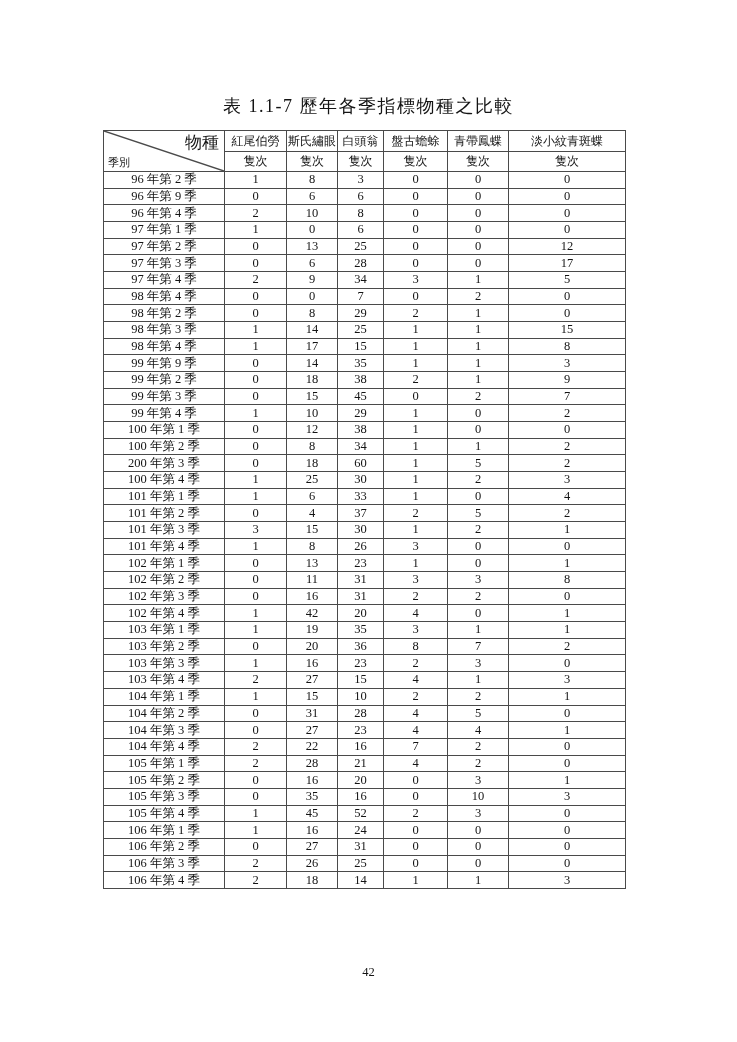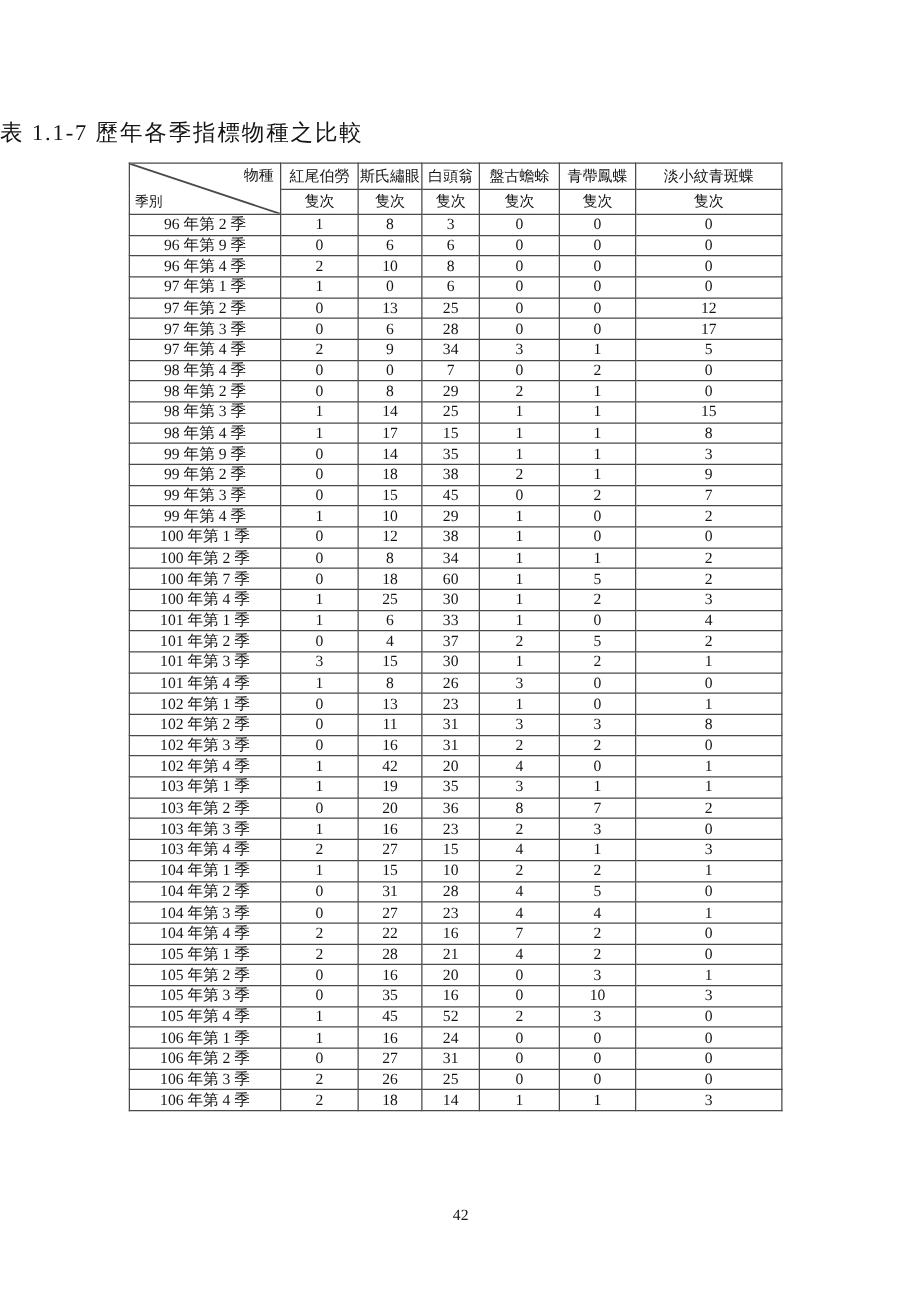--- a/index.html
+++ b/index.html
@@ -12,21 +12,21 @@
     height: 1042px;
     position: relative;
     font-family: "Liberation Serif", "DejaVu Serif", serif;
     color: #141414;
   }
   .doc-title {
     position: absolute;
     top: 94px;
     left: 0;
     width: 100%;
-    text-align: left;
+    text-align: center;
     font-size: 18px;
     font-weight: 400;
     letter-spacing: 1.5px;
     margin: 0;
   }
   table.species-table {
     position: absolute;
     top: 130px;
     left: 103px;
     width: 522px;
@@ -52,21 +52,21 @@
     padding: 0;
   }
   .corner-diag {
     position: absolute;
     top: 0; left: 0;
     width: 100%; height: 100%;
   }
   .corner-label-tr {
     position: absolute;
     top: 2px; right: 5px;
-    font-size: 12px;
+    font-size: 17px;
   }
   .corner-label-bl {
     position: absolute;
     bottom: 2px; left: 4px;
     font-size: 11px;
   }
   .page-number {
     position: absolute;
     top: 965px;
     left: 0;
@@ -263,21 +263,21 @@
       <tr>
         <td>100 年第 2 季</td>
         <td>0</td>
         <td>8</td>
         <td>34</td>
         <td>1</td>
         <td>1</td>
         <td>2</td>
       </tr>
       <tr>
-        <td>100 年第 7 季</td>
+        <td>200 年第 3 季</td>
         <td>0</td>
         <td>18</td>
         <td>60</td>
         <td>1</td>
         <td>5</td>
         <td>2</td>
       </tr>
       <tr>
         <td>100 年第 4 季</td>
         <td>1</td>

